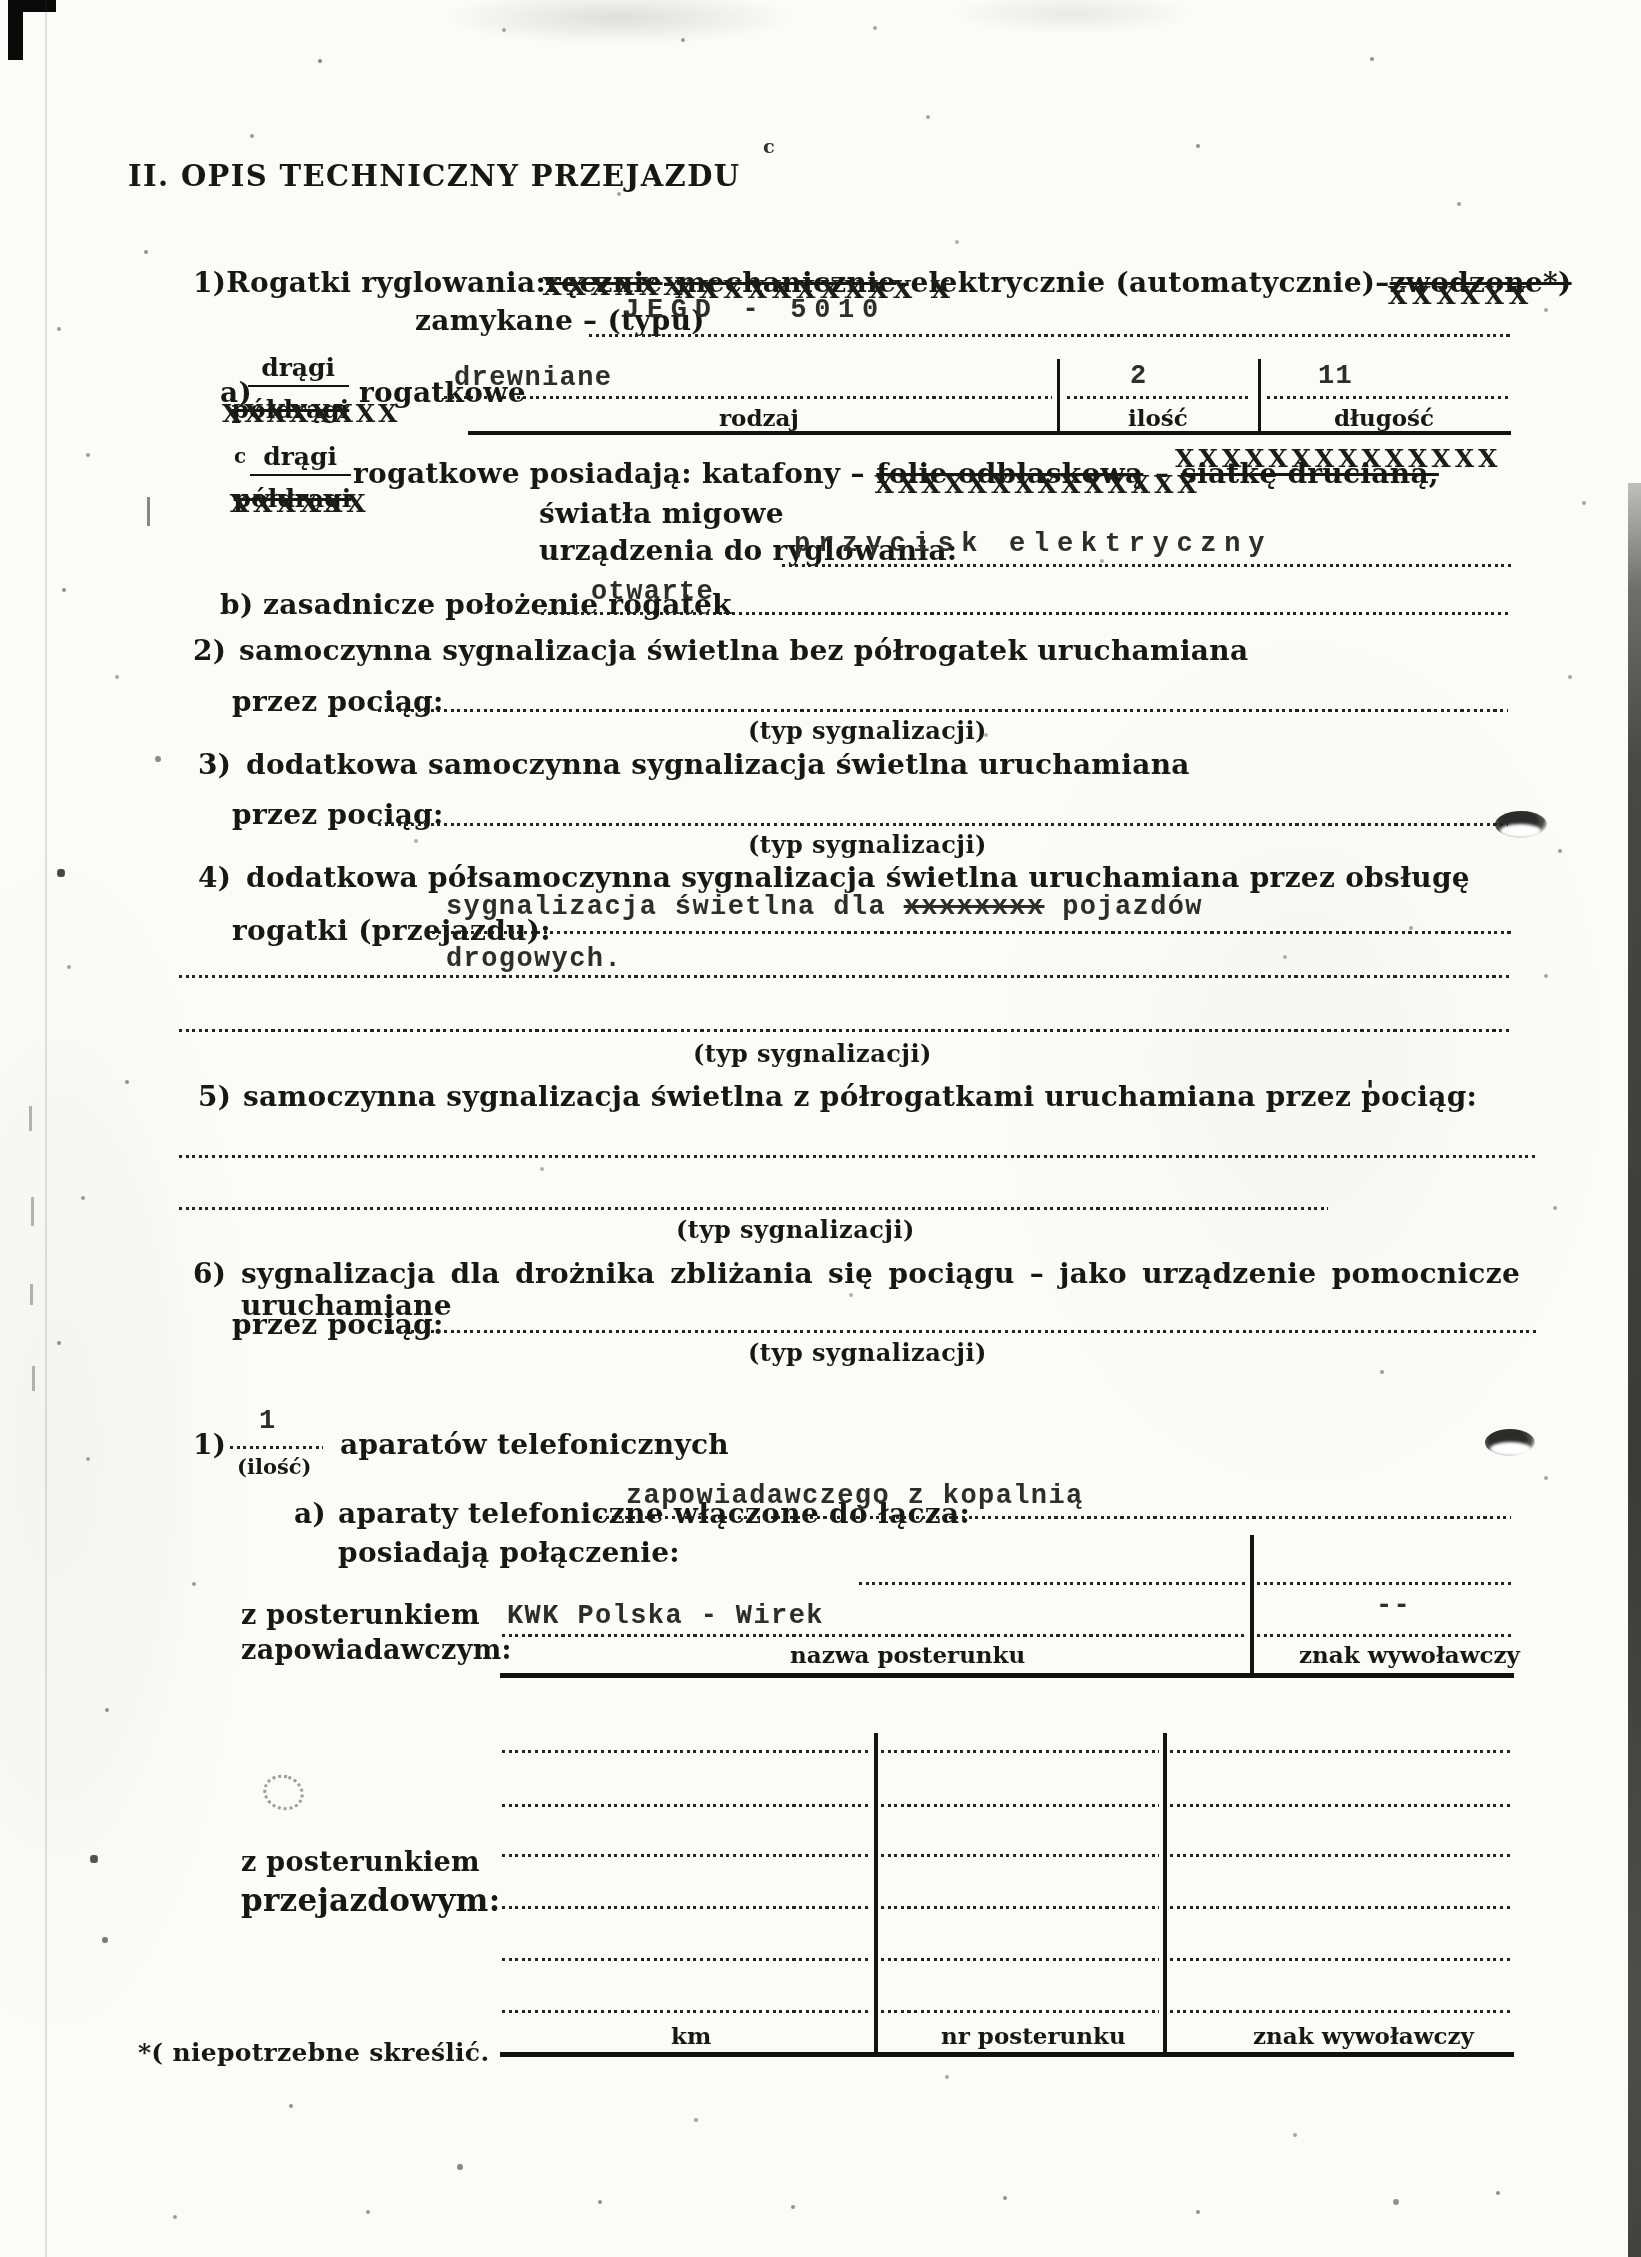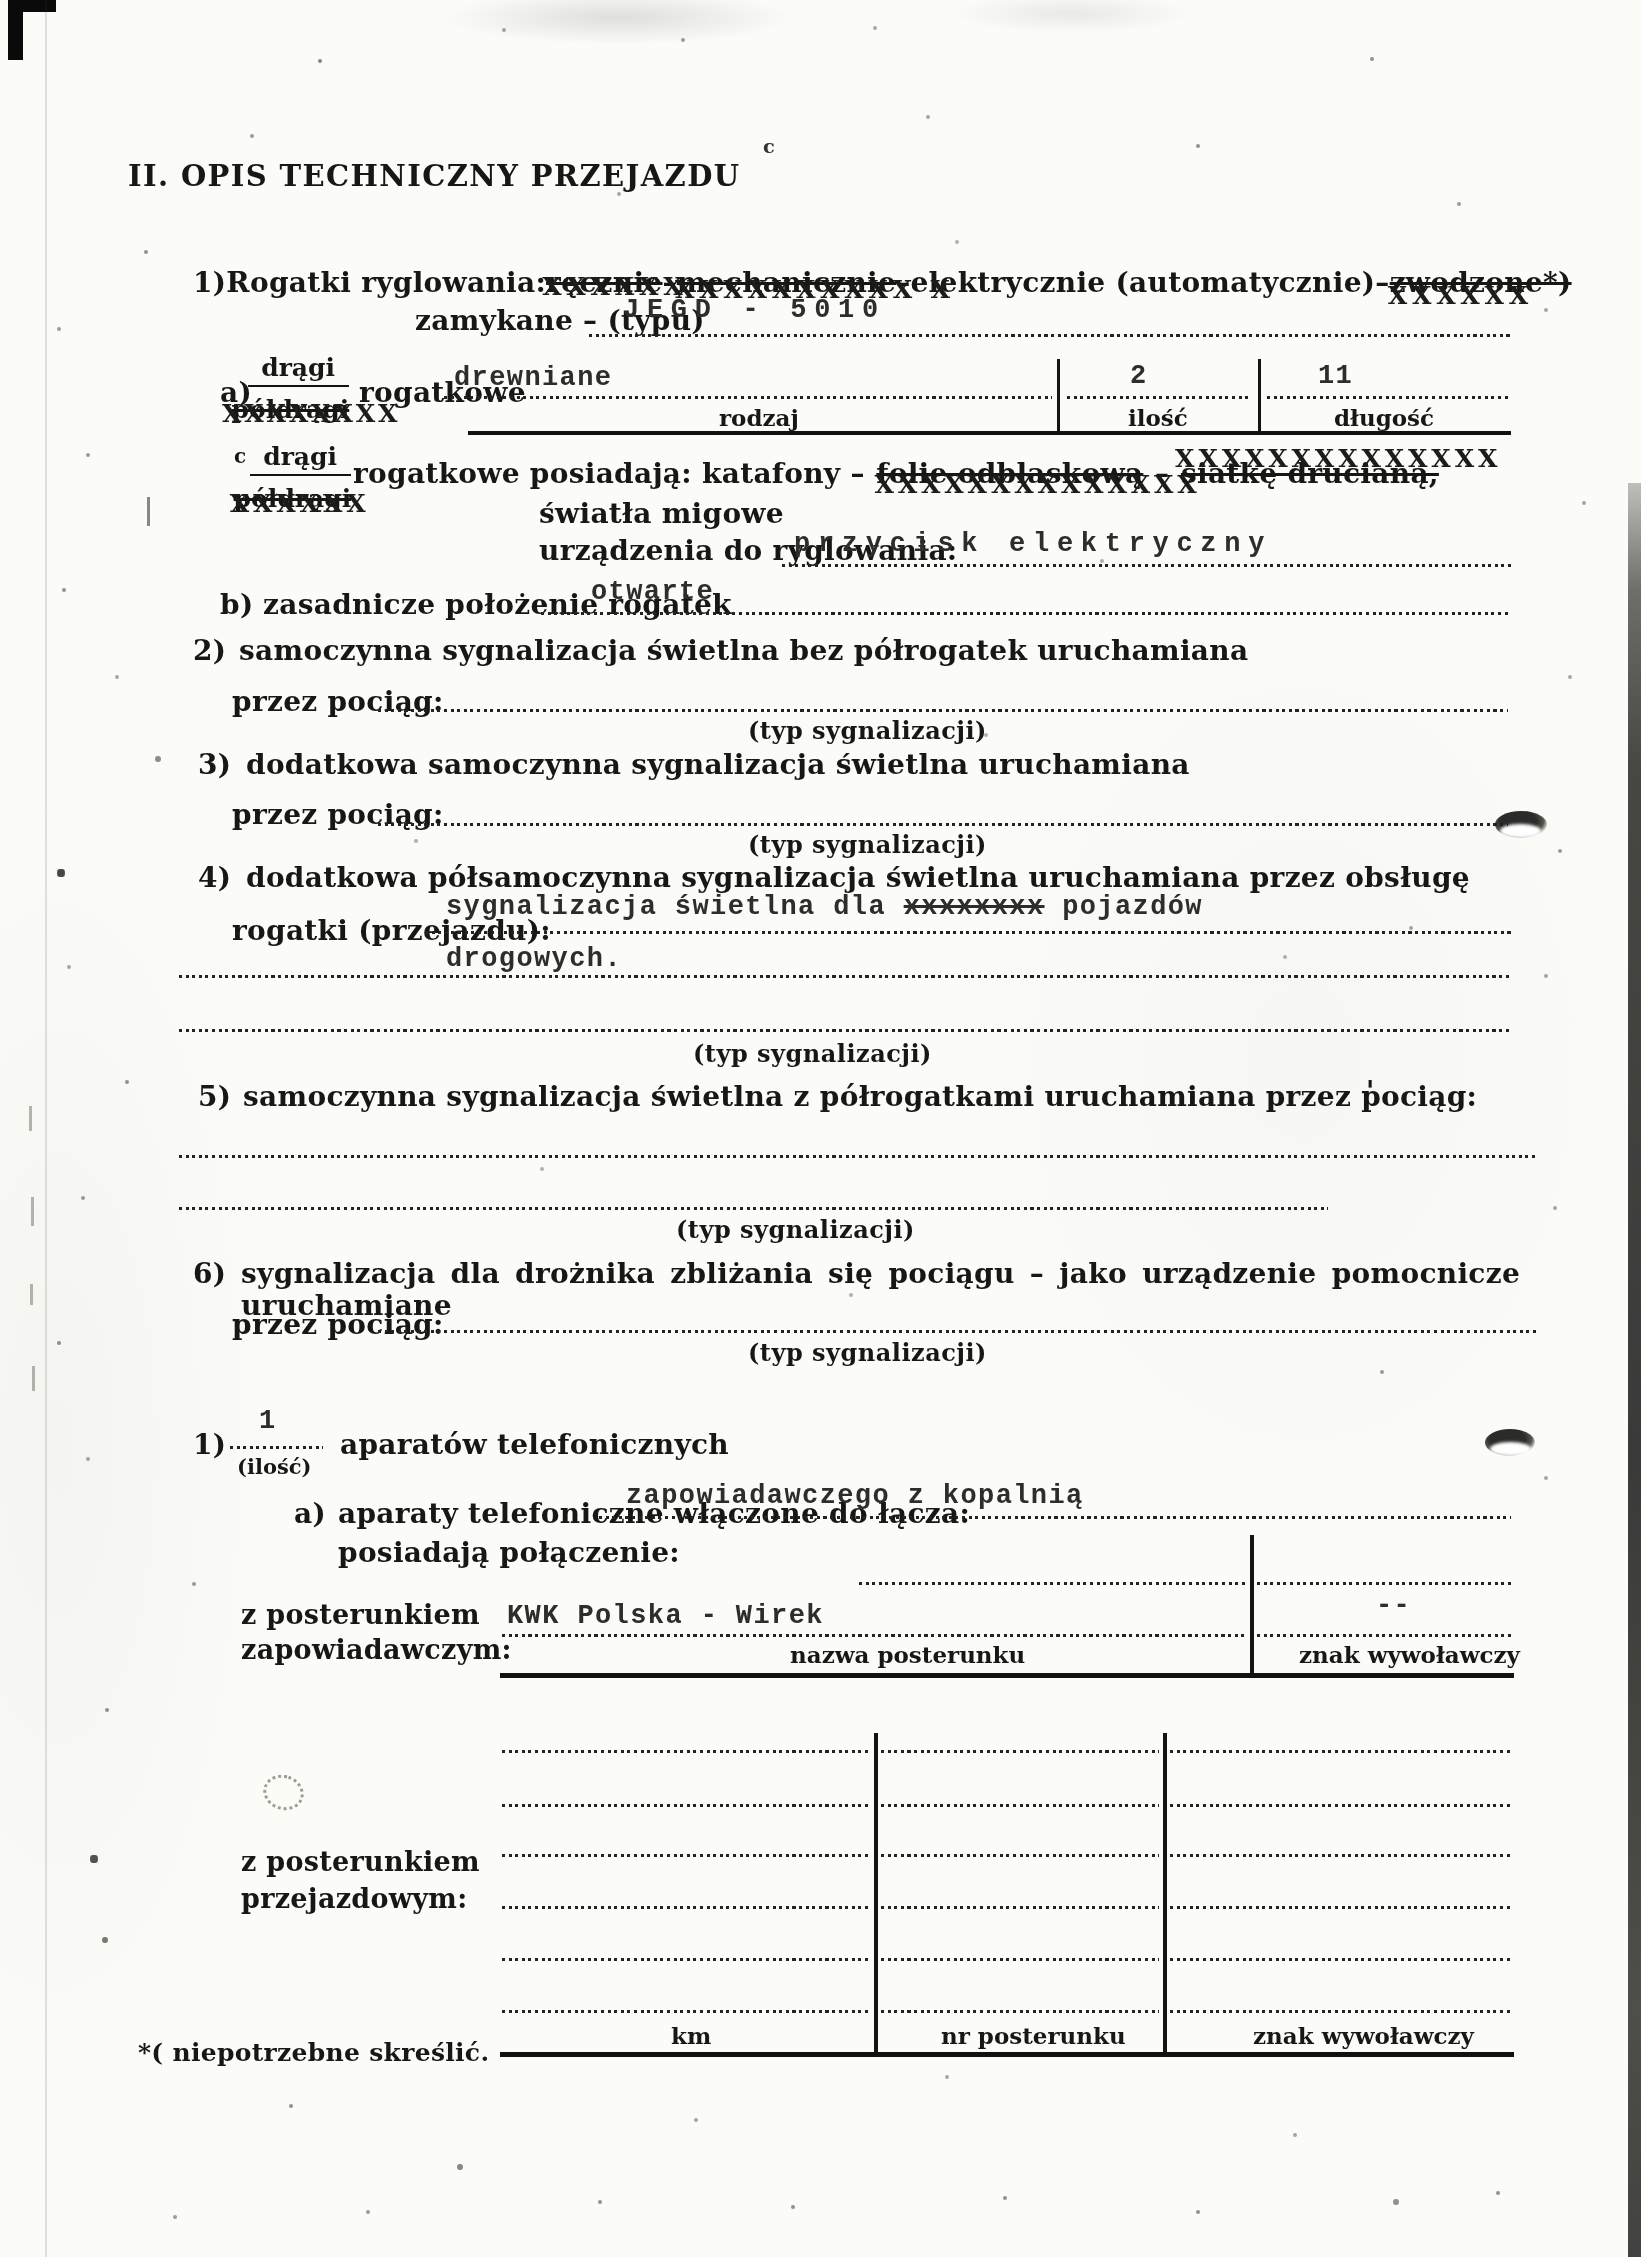--- a/index.html
+++ b/index.html
@@ -246,21 +246,21 @@
   <div class="dotline" style="left:502px;top:1906px;width:369px;"></div>
   <div class="dotline" style="left:881px;top:1906px;width:278px;"></div>
   <div class="dotline" style="left:1170px;top:1906px;width:341px;"></div>
   <div class="dotline" style="left:502px;top:1958px;width:369px;"></div>
   <div class="dotline" style="left:881px;top:1958px;width:278px;"></div>
   <div class="dotline" style="left:1170px;top:1958px;width:341px;"></div>
   <div class="dotline" style="left:502px;top:2010px;width:369px;"></div>
   <div class="dotline" style="left:881px;top:2010px;width:278px;"></div>
   <div class="dotline" style="left:1170px;top:2010px;width:341px;"></div>
   <div class="abs print" style="left:241px;top:1846px;font-size:27px;">z posterunkiem</div>
-  <div class="abs print" style="left:241px;top:1883px;font-size:27px;">przejazdowym:</div>
+  <div class="abs print" style="left:241px;top:1883px;font-size:31px;">przejazdowym:</div>
   <div class="abs small" style="left:671px;top:2022px;">km</div>
   <div class="abs small" style="left:941px;top:2022px;">nr posterunku</div>
   <div class="abs small" style="left:1253px;top:2022px;">znak wywoławczy</div>
   <div class="thickline" style="left:500px;top:2052px;width:1014px;height:4.8px;"></div>
 
   <div class="abs print" style="left:138px;top:2039px;font-size:25px;">*( niepotrzebne skreślić.</div>
 
 </div>
 
 

